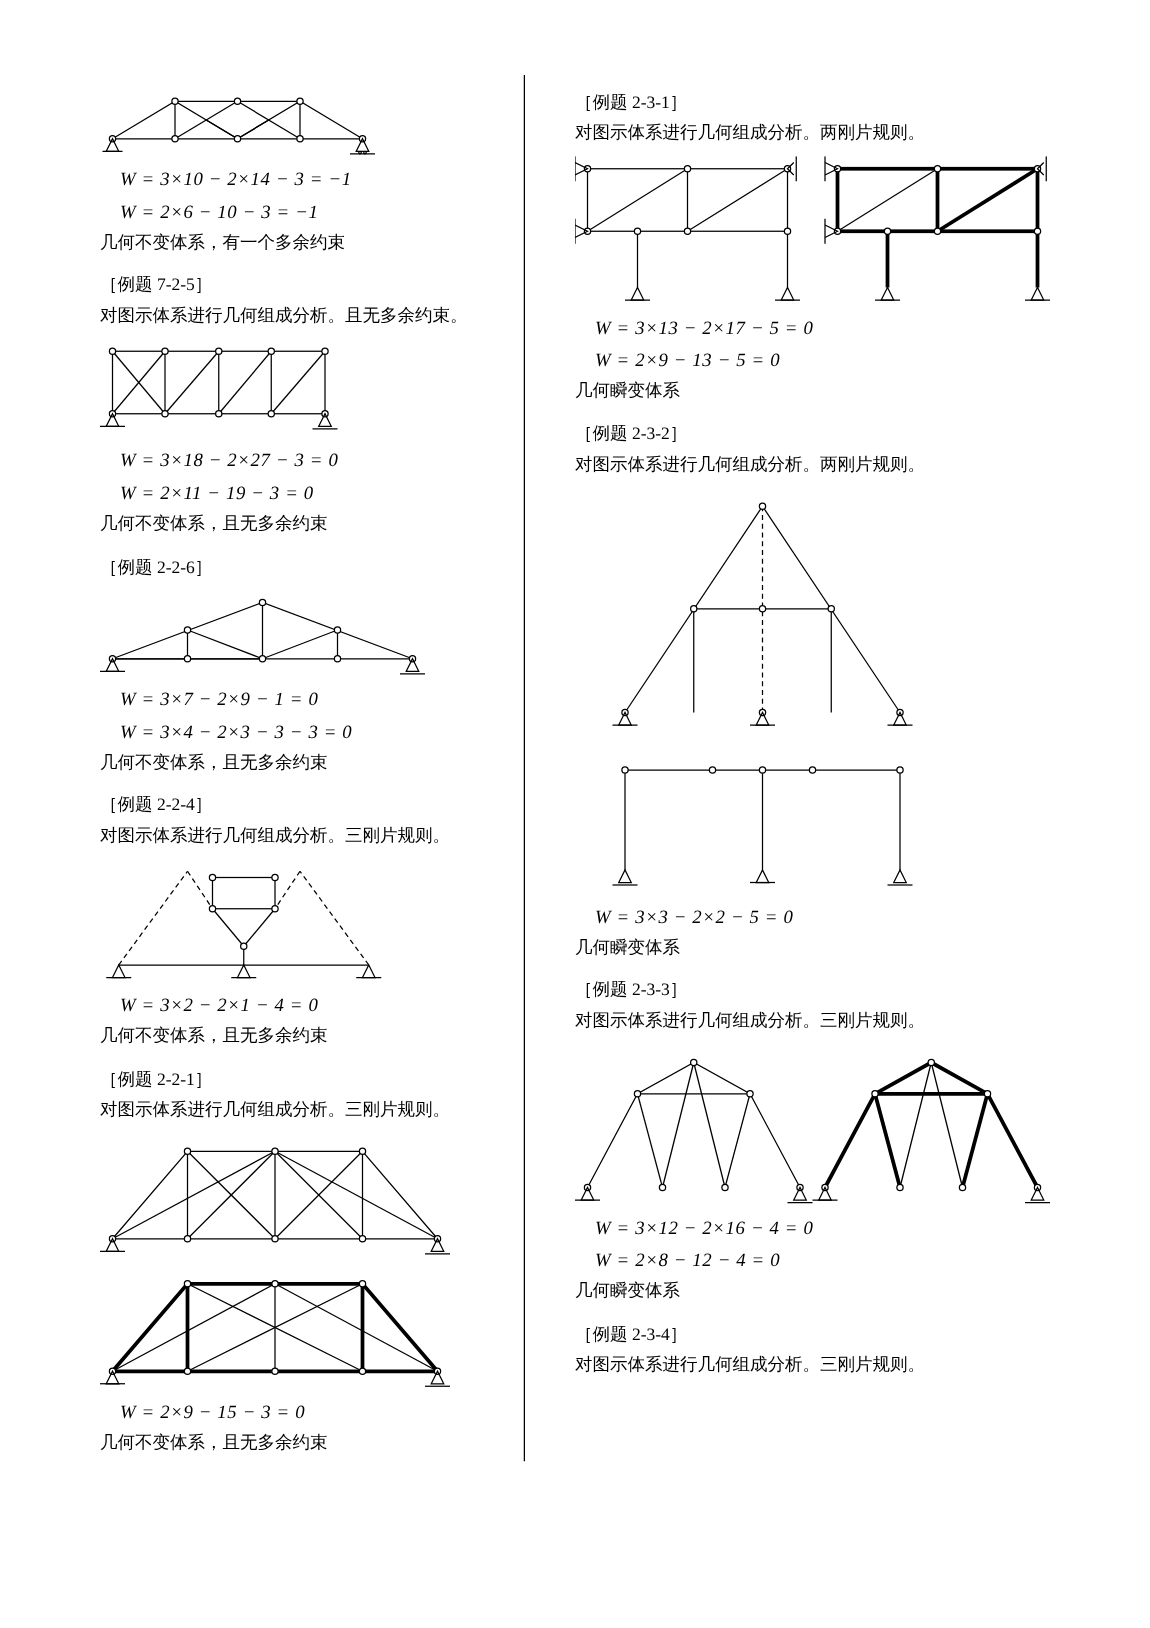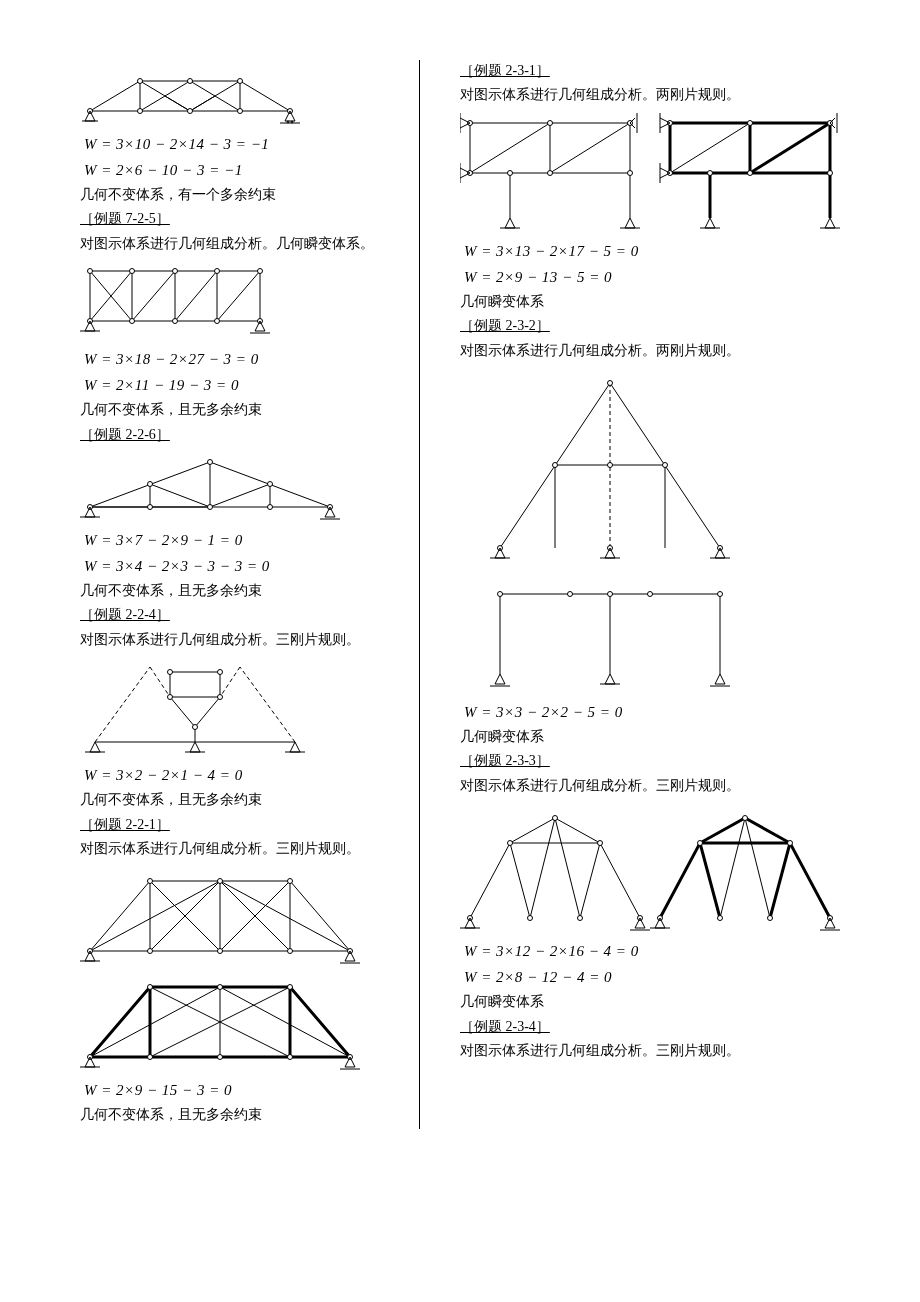--- a/index.html
+++ b/index.html
@@ -21,29 +21,28 @@
     flex: 1;
     padding: 0 10px;
   }
   .col-left {
     border-right: 1px solid #000;
   }
   .formula {
     font-family: "Times New Roman", serif;
     font-style: italic;
     font-size: 15px;
-    margin: 2px 4px;
+    margin: 2px 16px;
     letter-spacing: 0.5px;
   }
   .text {
     margin: 2px 0;
   }
   .label {
-    margin: 0 0 2px 0;
-    text-decoration: underline;
+    margin: 12px 0 2px 0;
   }
   svg {
     display: block;
     margin: 6px 0;
   }
 </style>
 </head>
 <body>
 
 <div class="columns">
@@ -79,21 +78,21 @@
           <line x1="200" y1="57" x2="220" y2="57"></line>
         <circle cx="208" cy="56" r="1"></circle>
           <circle cx="212" cy="56" r="1"></circle>
       </g>
     </svg>
 
     <div class="formula">W = 3×10 − 2×14 − 3 = −1</div>
     <div class="formula">W = 2×6 − 10 − 3 = −1</div>
     <div class="text">几何不变体系，有一个多余约束</div>
     <div class="label">［例题 7-2-5］</div>
-    <div class="text">对图示体系进行几何组成分析。几何瞬变体系。</div>
+    <div class="text">对图示体系进行几何组成分析。且无多余约束。</div>
 
     <svg width="200" height="80" viewBox="0 0 200 80">
       <g stroke="#000" stroke-width="1" fill="none">
         <rect x="10" y="10" width="170" height="50"></rect>
         <line x1="52" y1="10" x2="52" y2="60"></line>
           <line x1="95" y1="10" x2="95" y2="60"></line>
           <line x1="137" y1="10" x2="137" y2="60"></line>
         <line x1="10" y1="10" x2="52" y2="60"></line>
           <line x1="10" y1="60" x2="52" y2="10"></line>
         <line x1="52" y1="60" x2="95" y2="10"></line>

